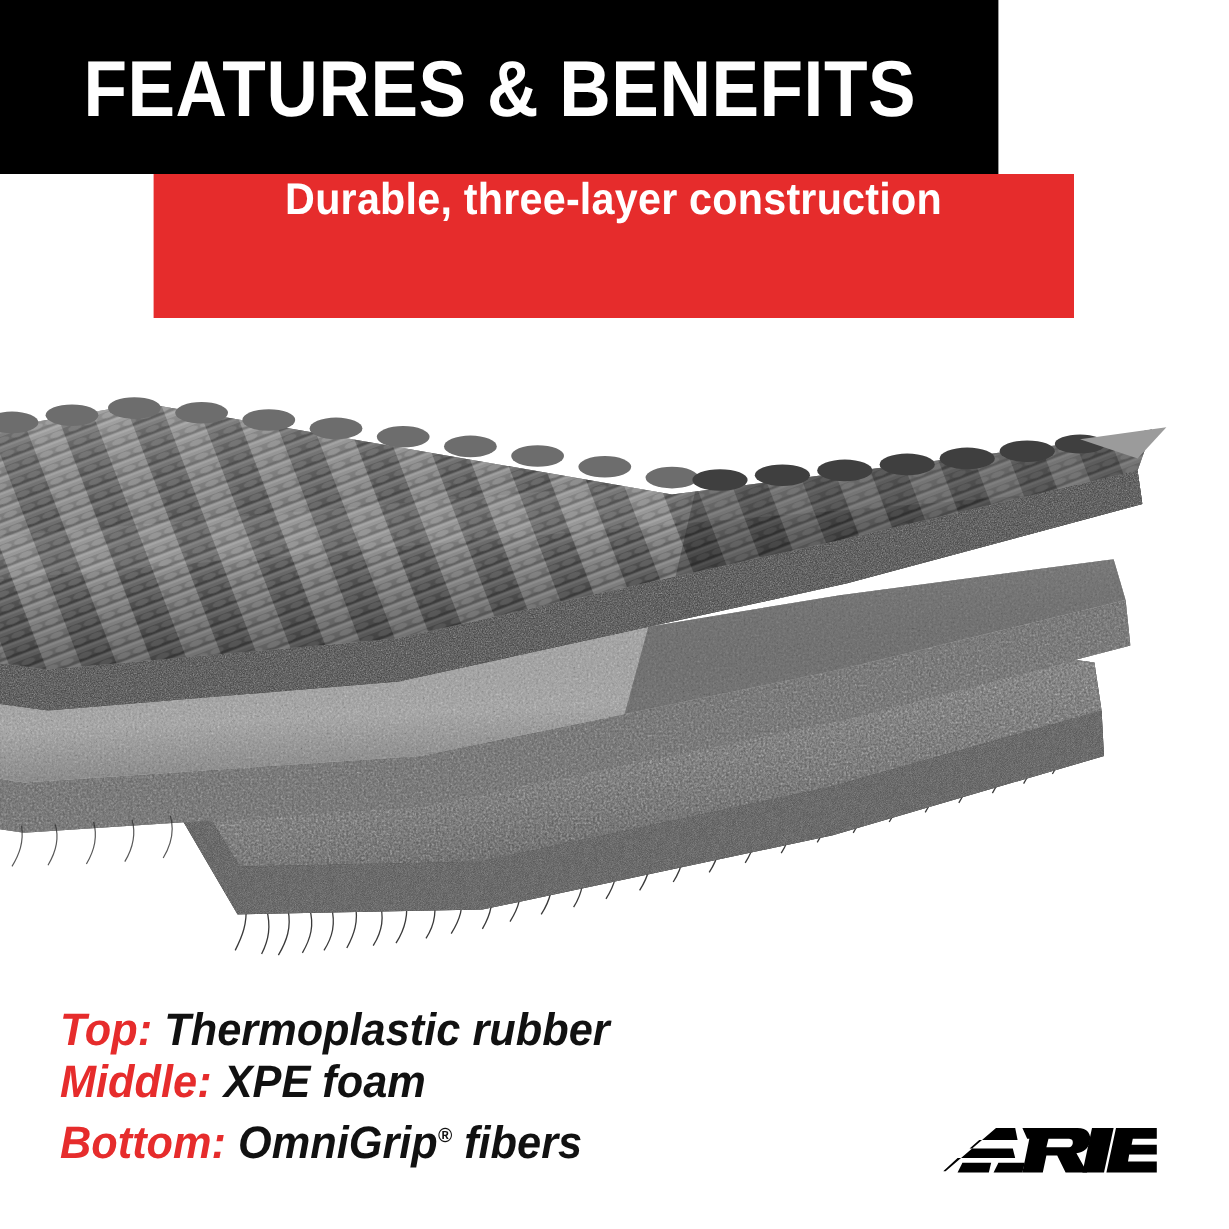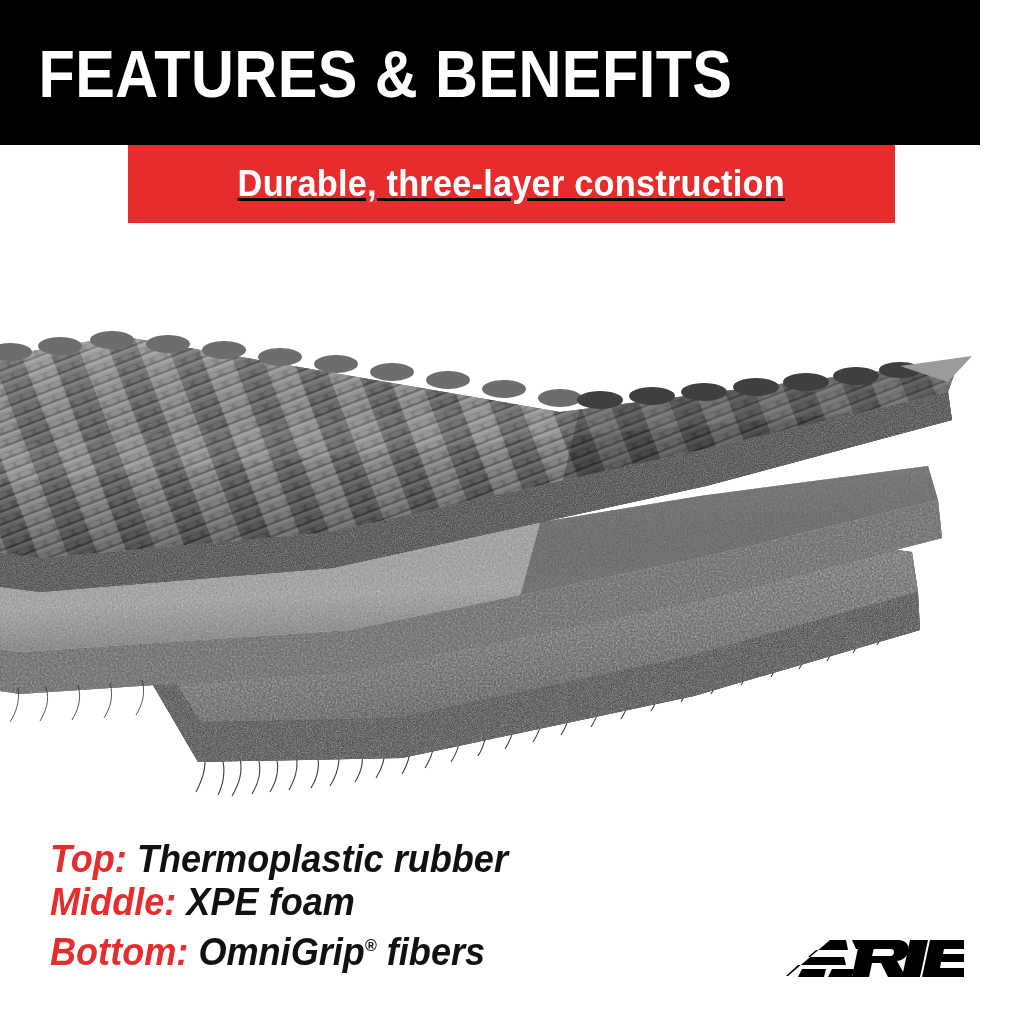--- a/index.html
+++ b/index.html
@@ -7,42 +7,42 @@
     width:1024px;height:1024px;
     background:#ffffff;
     font-family:"Liberation Sans", sans-serif;
     overflow:hidden;
     position:relative;
   }
   #stage{position:relative;width:1024px;height:1024px;background:#fff;overflow:hidden;}
 
   
   .header-band{
-    position:absolute;left:0;top:0;width:980px;height:145px;
+    position:absolute;left:0;top:0;width:832px;height:145px;
     background:#000000;
-    display:flex;align-items:center;justify-content:flex-start;
+    display:flex;align-items:center;justify-content:center;
   }
   .header-title{
     color:#ffffff;
     font-family:"Liberation Sans", sans-serif;
     font-weight:bold;
     font-size:66px;
     letter-spacing:0.5px;
     line-height:1;
     transform:scaleX(0.90);
     transform-origin:center center;
     white-space:nowrap;
     margin-top:2px;
   }
 
   
   .subtitle-band{
-    position:absolute;left:128px;top:145px;width:767px;height:78px;
+    position:absolute;left:128px;top:145px;width:767px;height:120px;
     background:#E62C2C;
-    display:flex;align-items:center;justify-content:center;text-decoration:underline;
+    display:flex;justify-content:center;
   }
   .subtitle-text{
     color:#ffffff;
     font-family:"Liberation Sans", sans-serif;
     font-weight:bold;
     font-size:37px;
     letter-spacing:0.2px;
     transform:scaleX(0.93);
     transform-origin:center center;
     white-space:nowrap;

